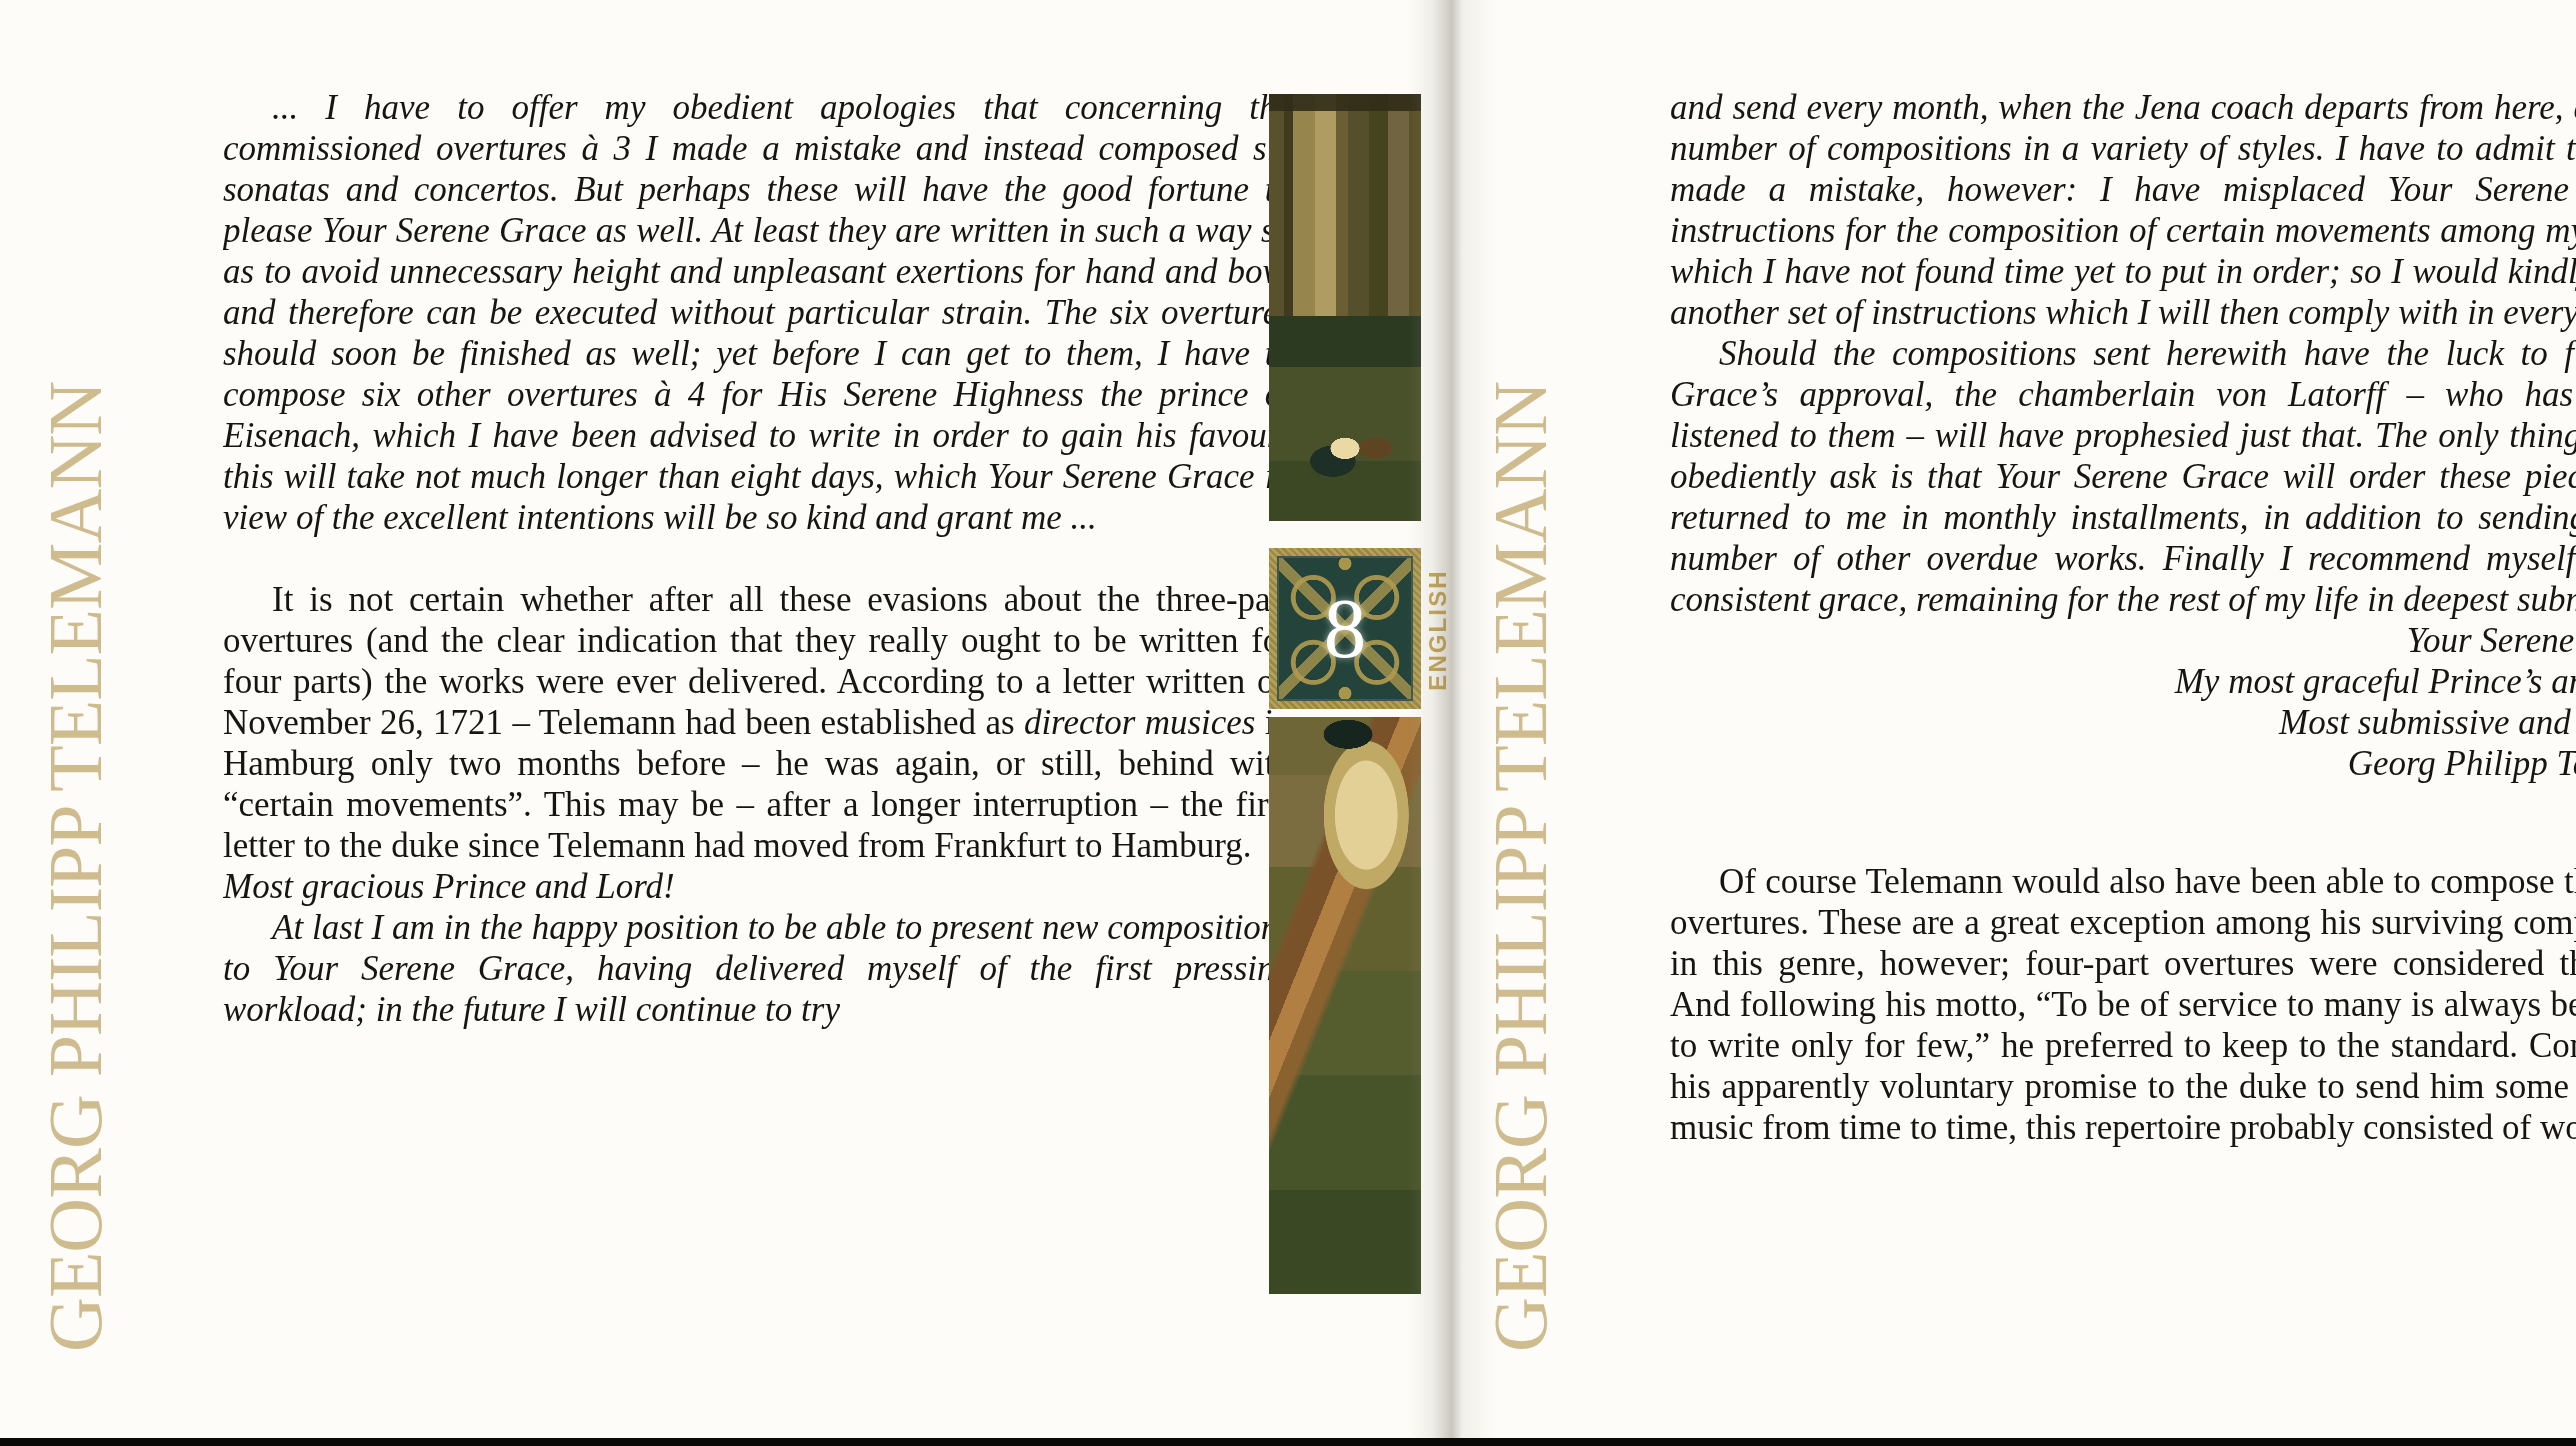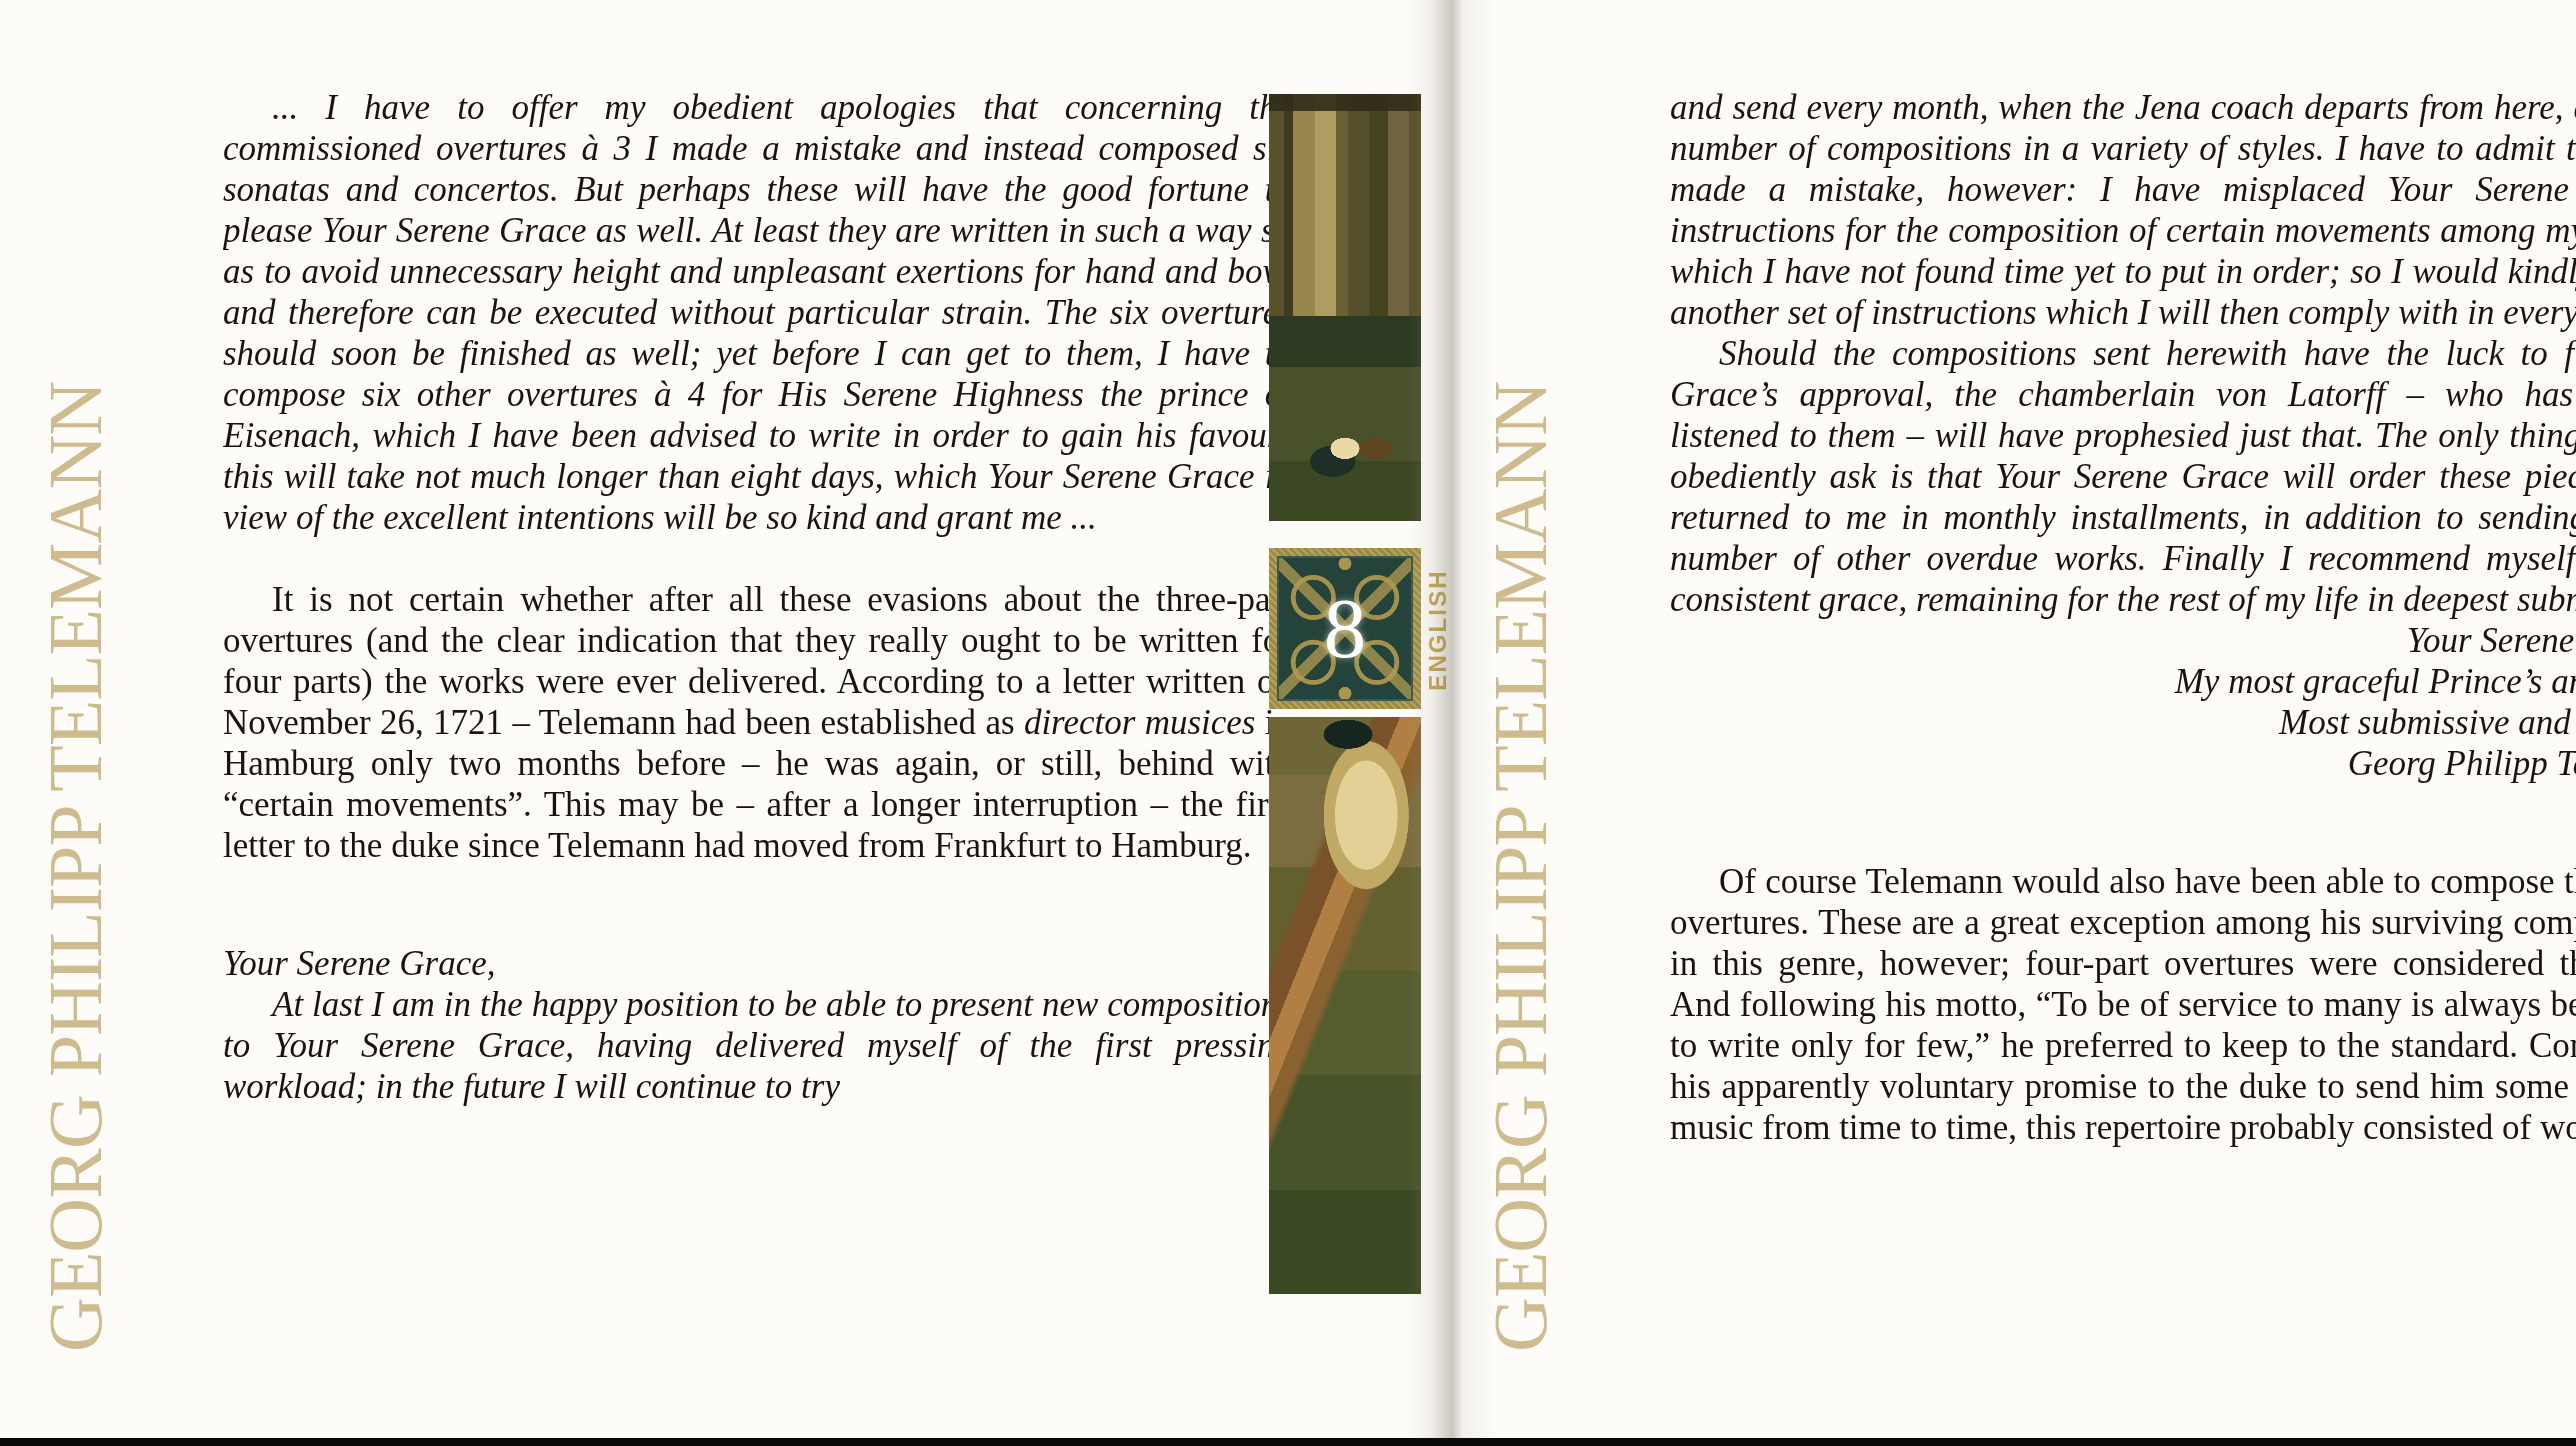--- a/index.html
+++ b/index.html
@@ -156,21 +156,21 @@
 </head>
 <body>
 
 <div class="spread">
 
   <div class="margin-title left">GEORG PHILIPP TELEMANN</div>
 
   <div class="textcol left">
     <p class="it indent">... I have to offer my obedient apologies that concerning the commissioned overtures à 3 I made a mistake and instead composed six sonatas and concertos. But perhaps these will have the good fortune to please Your Serene Grace as well. At least they are written in such a way so as to avoid unnecessary height and unpleasant exertions for hand and bow, and therefore can be executed without particular strain. The six overtures should soon be finished as well; yet before I can get to them, I have to compose six other overtures à 4 for His Serene Highness the prince of Eisenach, which I have been advised to write in order to gain his favour; this will take not much longer than eight days, which Your Serene Grace in view of the excellent intentions will be so kind and grant me ...</p>
     <p class="indent gap-sm"><span>It is not certain whether after all these evasions about the three-part overtures (and the clear indication that they really ought to be written for four parts) the works were ever delivered. According to a letter written on November 26, 1721 – Telemann had been established as </span><span class="it">director musices</span><span> in Hamburg only two months before – he was again, or still, behind with “certain movements”. This may be – after a longer interruption – the first letter to the duke since Telemann had moved from Frankfurt to Hamburg.</span></p>
-    <p class="it gap-lg">Your Serene Grace,</p>
+    <p class="it">Most gracious Prince and Lord!</p>
     <p class="it indent">At last I am in the happy position to be able to present new compositions to Your Serene Grace, having delivered myself of the first pressing workload; in the future I will continue to try</p>
   </div>
 
   <div class="strip-l">
     <div class="tap tap-top tap-lt"></div>
     <div class="tap tap-bottom tap-lb"></div>
   </div>
 
   <div class="badge left">
     <div class="badge-inner">

